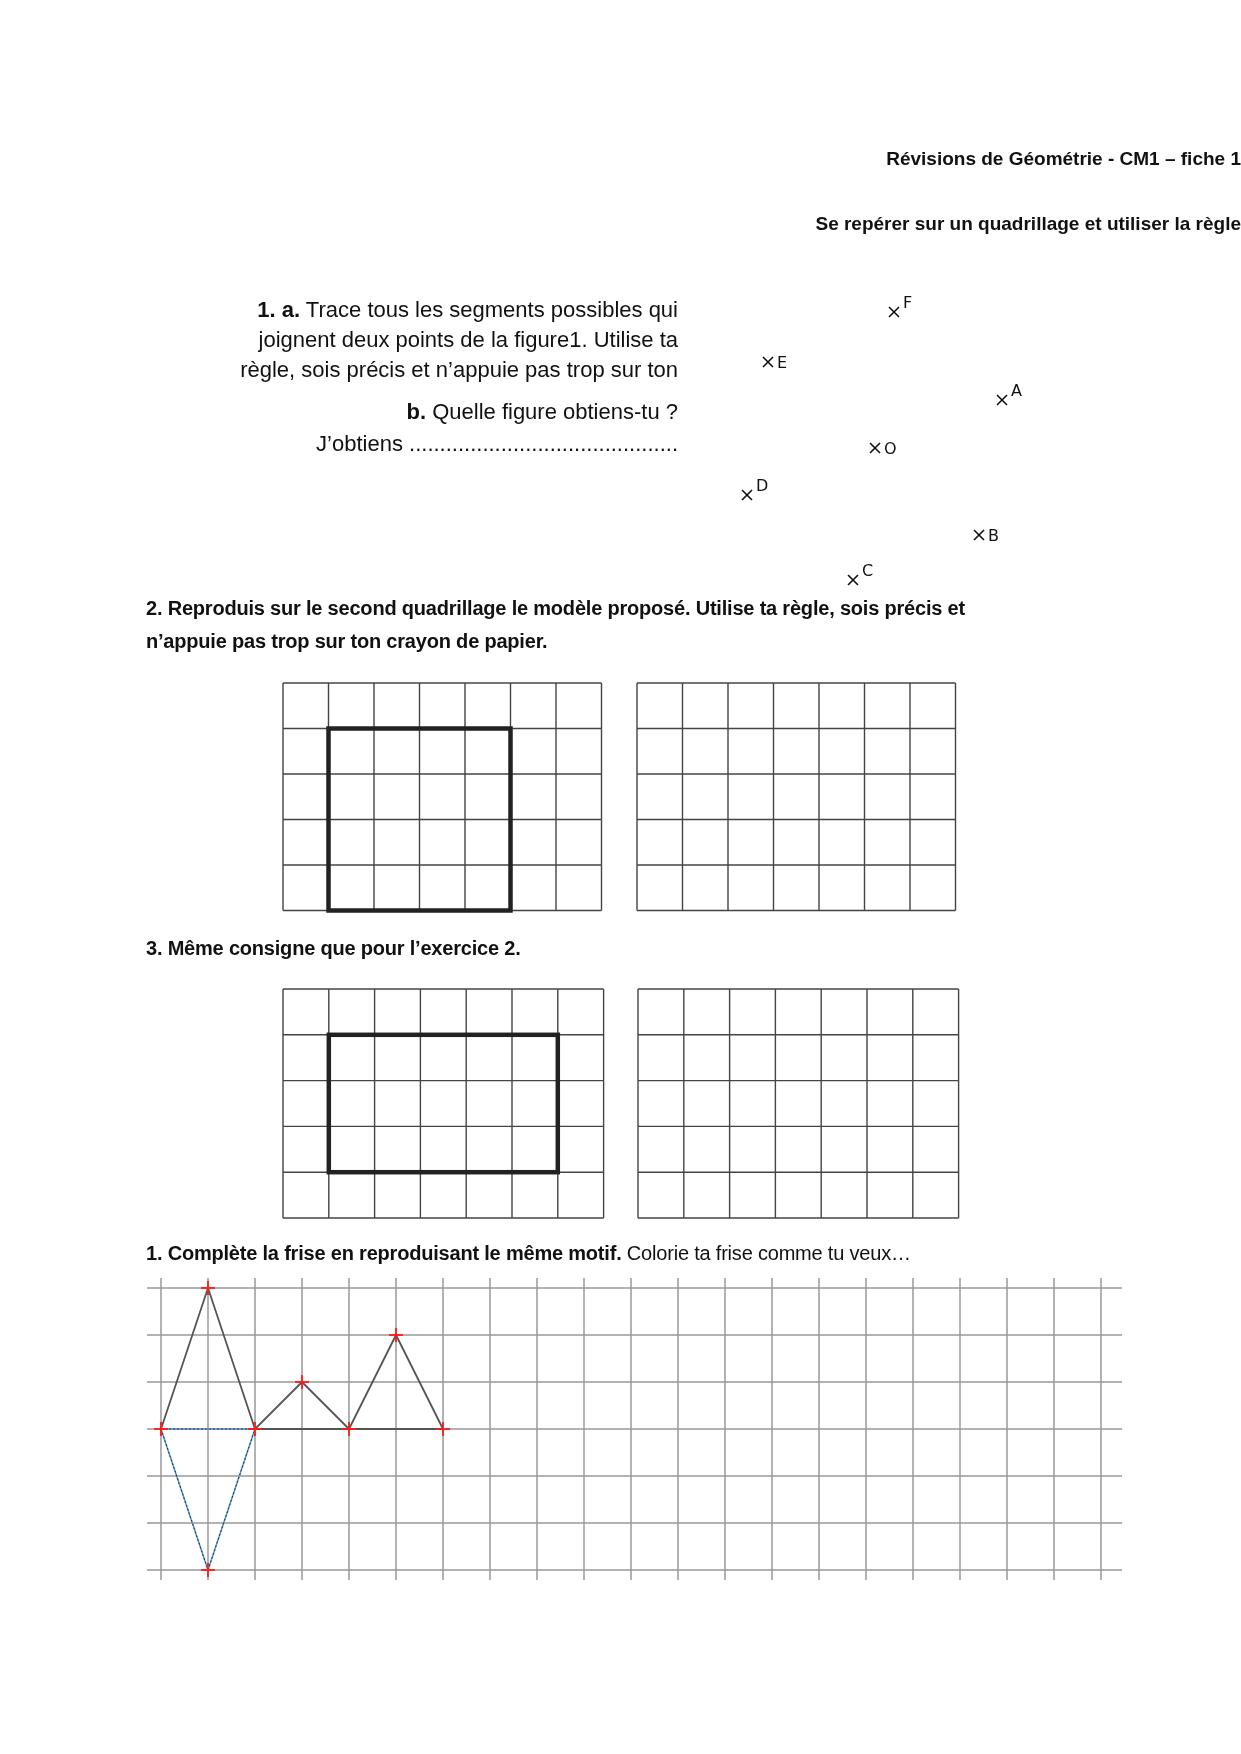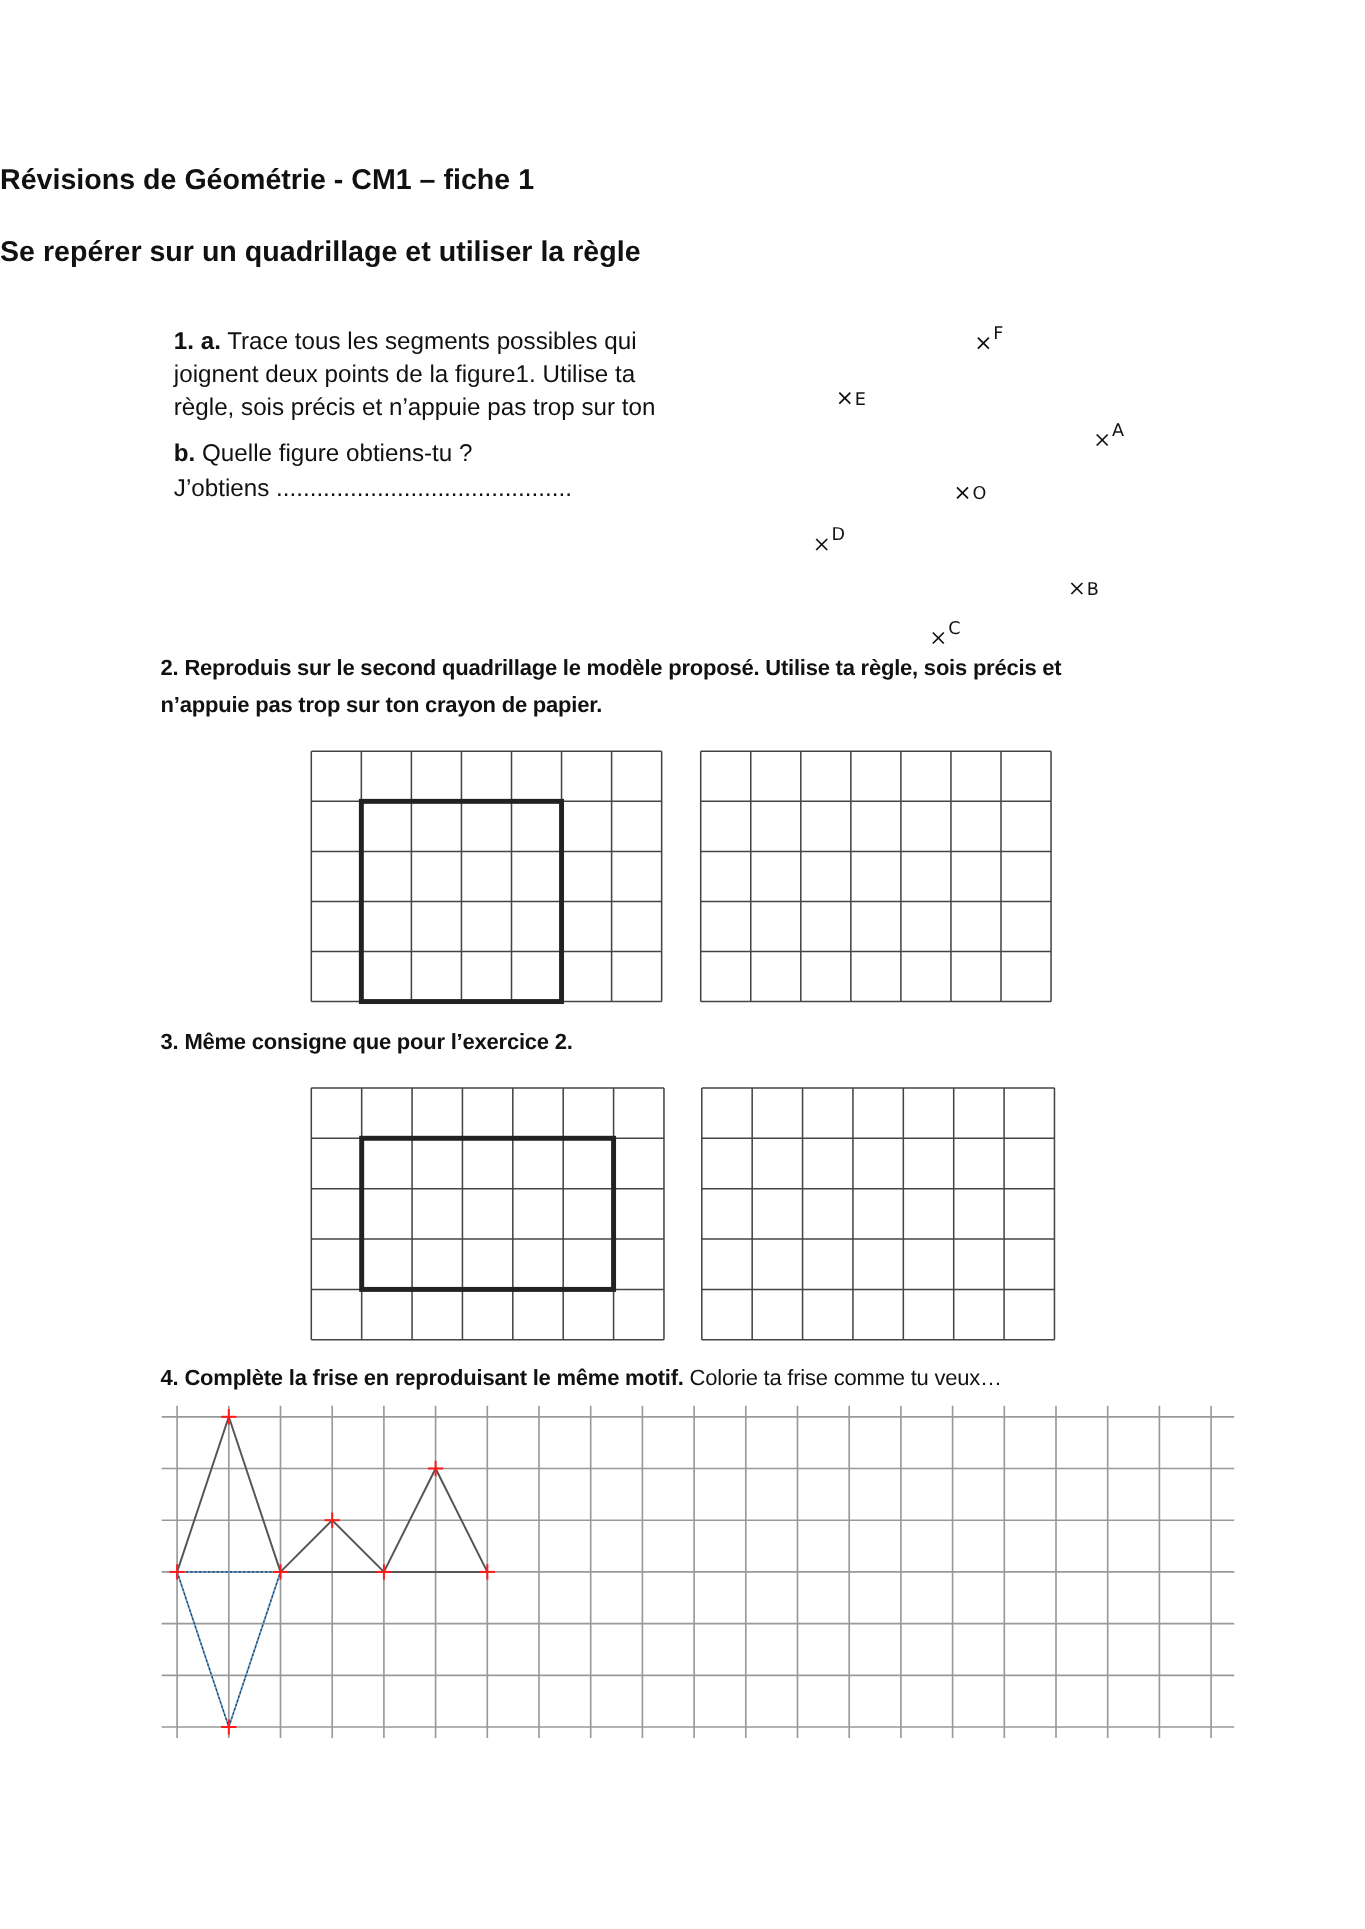--- a/index.html
+++ b/index.html
@@ -1,20 +1,20 @@
 <!DOCTYPE html>
 <html><head>
 <meta charset="utf-8">
 <style>
   html, body { margin: 0; padding: 0; background: #ffffff; }
   body { width: 1241px; height: 1754px; position: relative; overflow: hidden;
          font-family: "Liberation Sans", sans-serif; color: #111; }
   .abs { position: absolute; }
-  .title { left: 0; width: 1241px; text-align: left; font-weight: bold; font-size: 26px; }
-  .para { font-size: 22px; line-height: 30px; }
+  .title { left: 0; width: 1241px; text-align: right; font-weight: bold; font-size: 19px; }
+  .para { font-size: 22px; line-height: 30px; text-align: right; }
   .b { font-weight: bold; }
   .ex-head { font-size: 20px; font-weight: bold; line-height: 33px; letter-spacing: -0.2px; }
   .normal { font-weight: normal; }
   svg { position: absolute; left: 0; top: 0; overflow: visible; }
   .ptlabel { font-family: "DejaVu Sans", sans-serif; font-size: 16px; fill: #111; }
 </style>
 </head>
 <body>
 
 <div class="abs title" style="top:148px;">Révisions de Géométrie - CM1 – fiche 1</div>
@@ -141,21 +141,21 @@
       <line x1="638" y1="989" x2="958.5999999999999" y2="989" stroke="#444" stroke-width="1.4"></line>
       <line x1="638" y1="1034.8" x2="958.5999999999999" y2="1034.8" stroke="#444" stroke-width="1.4"></line>
       <line x1="638" y1="1080.6" x2="958.5999999999999" y2="1080.6" stroke="#444" stroke-width="1.4"></line>
       <line x1="638" y1="1126.4" x2="958.5999999999999" y2="1126.4" stroke="#444" stroke-width="1.4"></line>
       <line x1="638" y1="1172.2" x2="958.5999999999999" y2="1172.2" stroke="#444" stroke-width="1.4"></line>
       <line x1="638" y1="1218" x2="958.5999999999999" y2="1218" stroke="#444" stroke-width="1.4"></line>
     </g>
 </svg>
 
 <div class="abs ex-head" style="left:146px; top:1237px;">
-  <span>4. Complète la frise en reproduisant le même motif.</span><span class="normal"> Colorie ta frise comme tu veux…</span>
+  <span>1. Complète la frise en reproduisant le même motif.</span><span class="normal"> Colorie ta frise comme tu veux…</span>
 </div>
 
 <svg width="1241" height="1754">
   <g id="frieze-grid">
       <line x1="161" y1="1278" x2="161" y2="1580" stroke="#999999" stroke-width="1.5"></line>
       <line x1="208" y1="1278" x2="208" y2="1580" stroke="#999999" stroke-width="1.5"></line>
       <line x1="255" y1="1278" x2="255" y2="1580" stroke="#999999" stroke-width="1.5"></line>
       <line x1="302" y1="1278" x2="302" y2="1580" stroke="#999999" stroke-width="1.5"></line>
       <line x1="349" y1="1278" x2="349" y2="1580" stroke="#999999" stroke-width="1.5"></line>
       <line x1="396" y1="1278" x2="396" y2="1580" stroke="#999999" stroke-width="1.5"></line>

